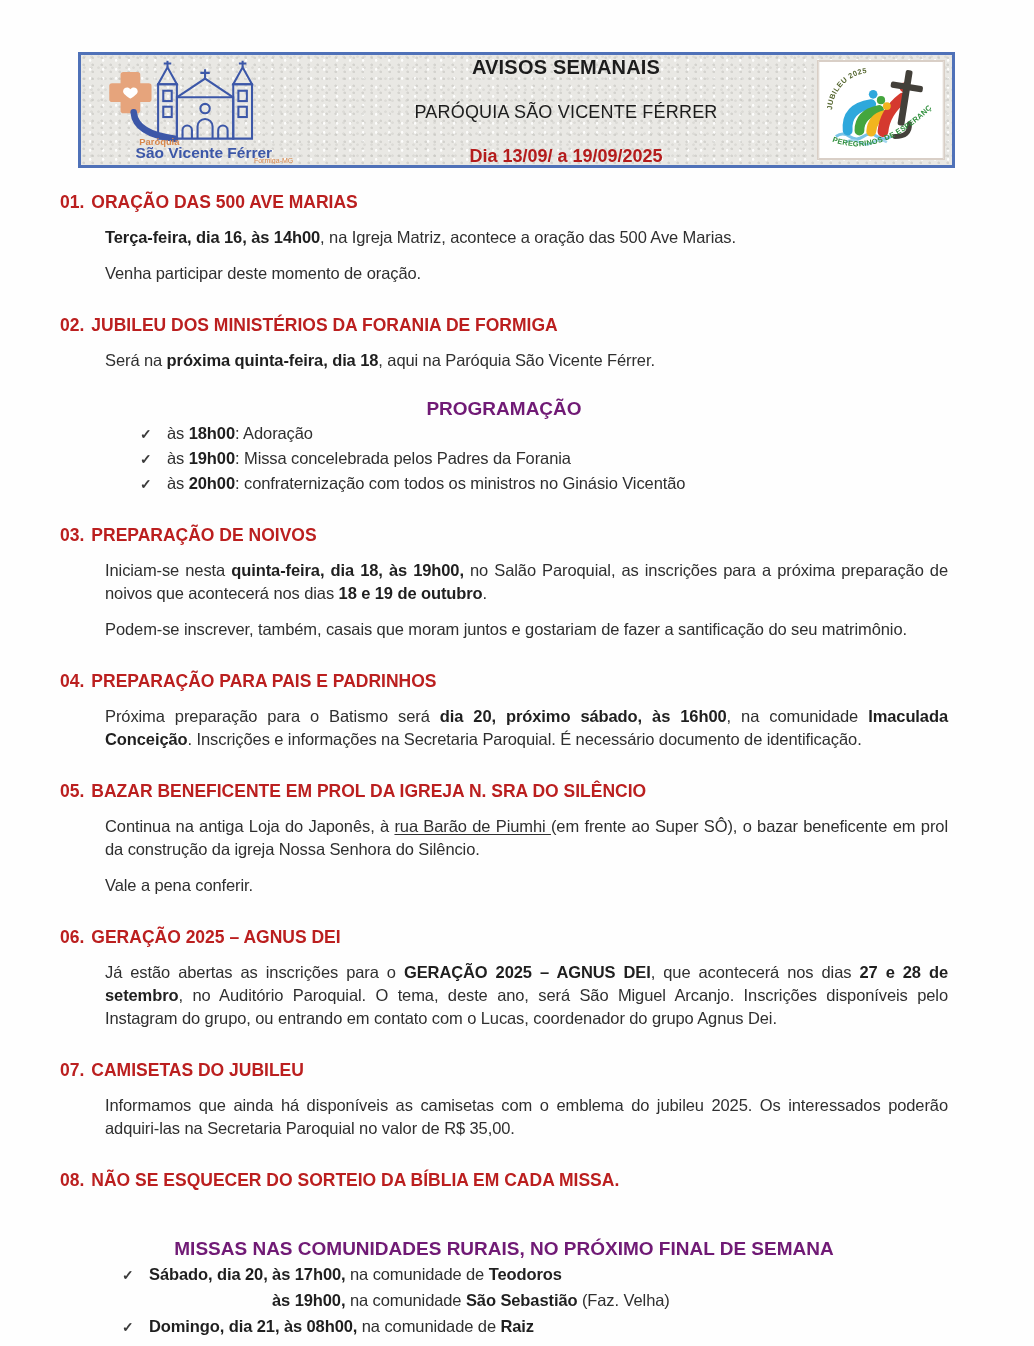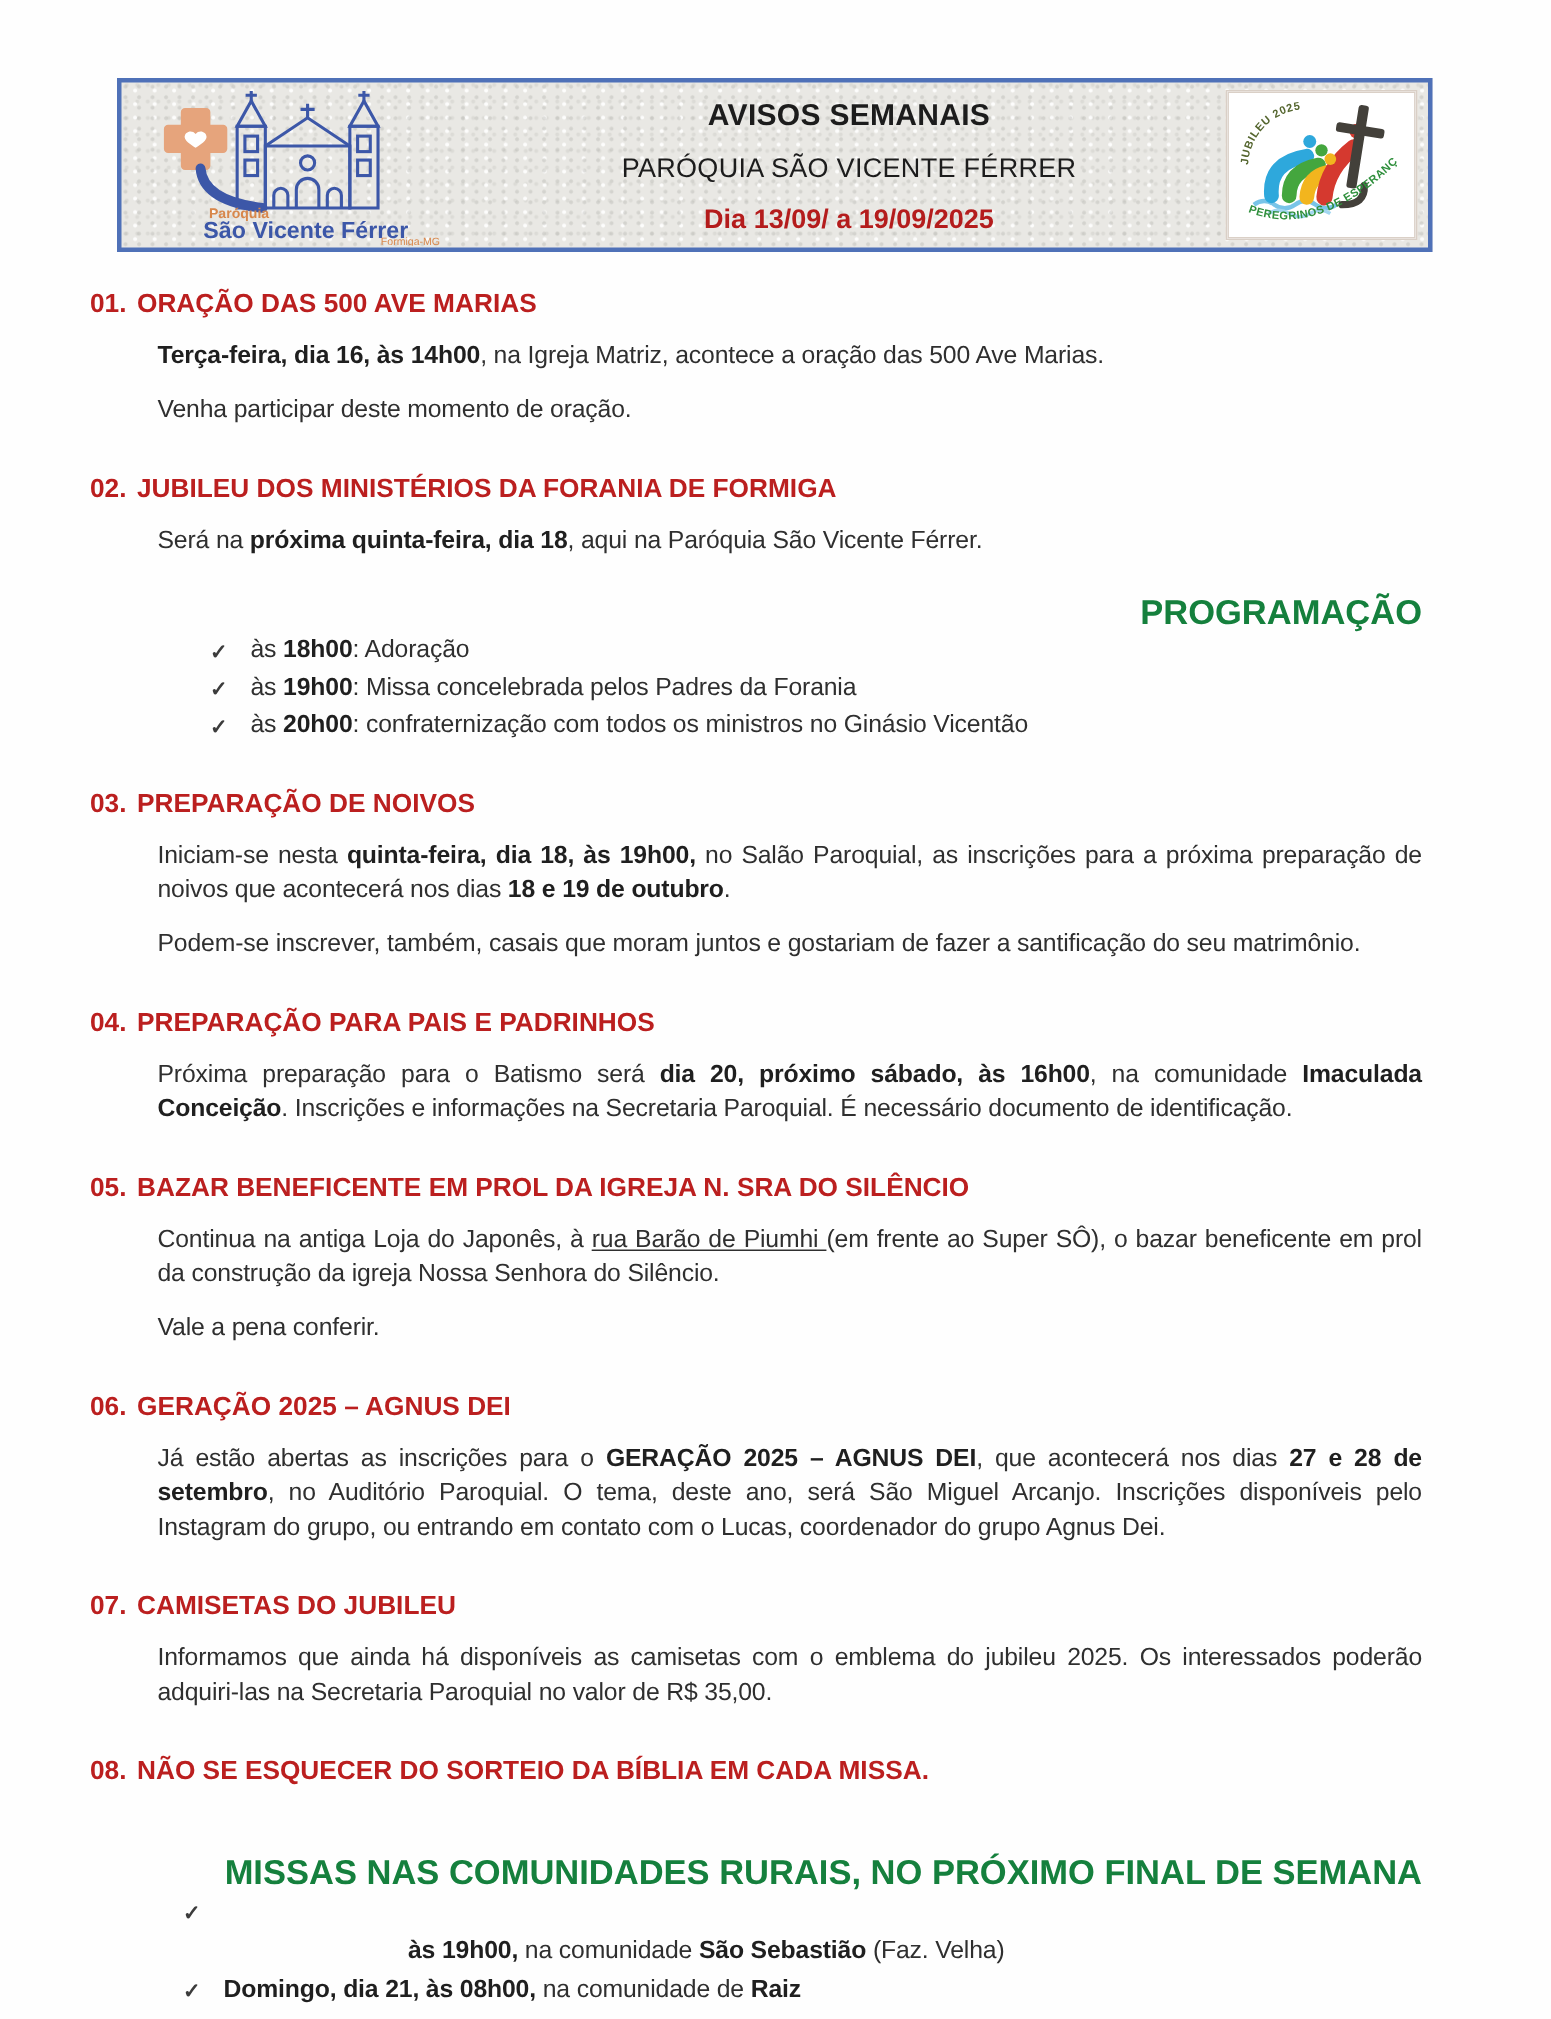--- a/index.html
+++ b/index.html
@@ -18,42 +18,42 @@
     border:3px solid #4f71b8;
     background-color:#e9e8e4;
     background-image:
       radial-gradient(circle at 30% 40%, rgba(185,185,180,.45) 0 1px, transparent 1.6px),
       radial-gradient(circle at 70% 60%, rgba(255,255,255,.9) 0 1px, transparent 1.6px),
       radial-gradient(circle at 50% 15%, rgba(200,200,194,.4) 0 1px, transparent 1.6px);
     background-size:9px 7px,13px 9px,7px 11px;
     display:flex;align-items:center;
   }
   .parish-logo{flex:0 0 auto;margin-left:16px;width:218px;height:108px;}
-  .header-center{flex:1 1 auto;text-align:center;display:flex;flex-direction:column;gap:13px;padding-top:2px;}
+  .header-center{flex:1 1 auto;text-align:center;display:flex;flex-direction:column;gap:23px;padding-top:2px;}
   .hdr-title{font-size:20px;font-weight:bold;color:#1c1c1c;letter-spacing:.2px;}
   .hdr-subtitle{font-size:18px;font-weight:normal;color:#1c1c1c;letter-spacing:.2px;}
   .hdr-date{font-size:18px;font-weight:bold;color:#b41c1c;}
   .jubilee-box{flex:0 0 auto;margin-right:7px;width:128px;height:100px;background:#ffffff;border:1px solid #d9cfc6;box-sizing:border-box;}
   
   .content{
     position:absolute;left:0;top:176px;width:100%;
     box-sizing:border-box;
     padding:0 86px 0 60px;
     font-size:16.5px;line-height:23px;letter-spacing:-0.1px;
   }
   .section-heading{
     color:#bb1f1f;font-weight:bold;font-size:17.5px;line-height:22px;
     margin-top:29px;letter-spacing:0;
   }
   .section-heading:first-child{margin-top:15px;}
   .sec-num{margin-right:7px;}
   .para{padding-left:45px;margin-top:13px;}
   .para.justify{text-align:justify;}
   .subheading{
-    color:#15803d;font-weight:bold;font-size:23px;text-align:right;
+    color:#701a75;font-weight:bold;font-size:19px;text-align:center;
     margin-top:25px;margin-bottom:2px;letter-spacing:0;
   }
   .sub-missas{margin-top:46px;}
   .check-row{display:flex;margin-top:2px;}
   .check-row.program{padding-left:80px;}
   .check-row.missas{padding-left:62px;margin-top:3px;}
   .check-row .checkmark{
     flex:0 0 27px;color:#3c3c3c;font-size:14px;font-weight:bold;
     transform:translateY(1px);
   }
@@ -170,20 +170,21 @@
       <div class="para justify"><span>Continua na antiga Loja do Japonês, à </span><u>rua Barão de Piumhi </u><span>(em frente ao Super SÔ), o bazar beneficente em prol da construção da igreja Nossa Senhora do Silêncio.</span></div>
       <div class="para"><span>Vale a pena conferir.</span></div>
       <div class="section-heading"><span class="sec-num">06.</span><span class="sec-title">GERAÇÃO 2025 – AGNUS DEI</span></div>
       <div class="para justify"><span>Já estão abertas as inscrições para o </span><b>GERAÇÃO 2025 – AGNUS DEI</b><span>, que acontecerá nos dias </span><b>27 e 28 de setembro</b><span>, no Auditório Paroquial. O tema, deste ano, será São Miguel Arcanjo. Inscrições disponíveis pelo Instagram do grupo, ou entrando em contato com o Lucas, coordenador do grupo Agnus Dei.</span></div>
       <div class="section-heading"><span class="sec-num">07.</span><span class="sec-title">CAMISETAS DO JUBILEU</span></div>
       <div class="para justify"><span>Informamos que ainda há disponíveis as camisetas com o emblema do jubileu 2025. Os interessados poderão adquiri-las na Secretaria Paroquial no valor de R$ 35,00.</span></div>
       <div class="section-heading"><span class="sec-num">08.</span><span class="sec-title">NÃO SE ESQUECER DO SORTEIO DA BÍBLIA EM CADA MISSA.</span></div>
       <div class="subheading sub-missas">MISSAS NAS COMUNIDADES RURAIS, NO PRÓXIMO FINAL DE SEMANA</div>
       <div class="check-row check missas">
         <span class="checkmark">✓</span>
+        <span class="check-text"><b>Sábado, dia 20, às 17h00,</b><span> na comunidade de </span><b>Teodoros</b></span>
       </div>
       <div class="check-row checkcont missas">
         <span class="check-text"><b>às 19h00,</b><span> na comunidade </span><b>São Sebastião</b><span> (Faz. Velha)</span></span>
       </div>
       <div class="check-row check missas">
         <span class="checkmark">✓</span>
         <span class="check-text"><b>Domingo, dia 21, às 08h00,</b><span> na comunidade de </span><b>Raiz</b></span>
       </div>
     </div>
 

